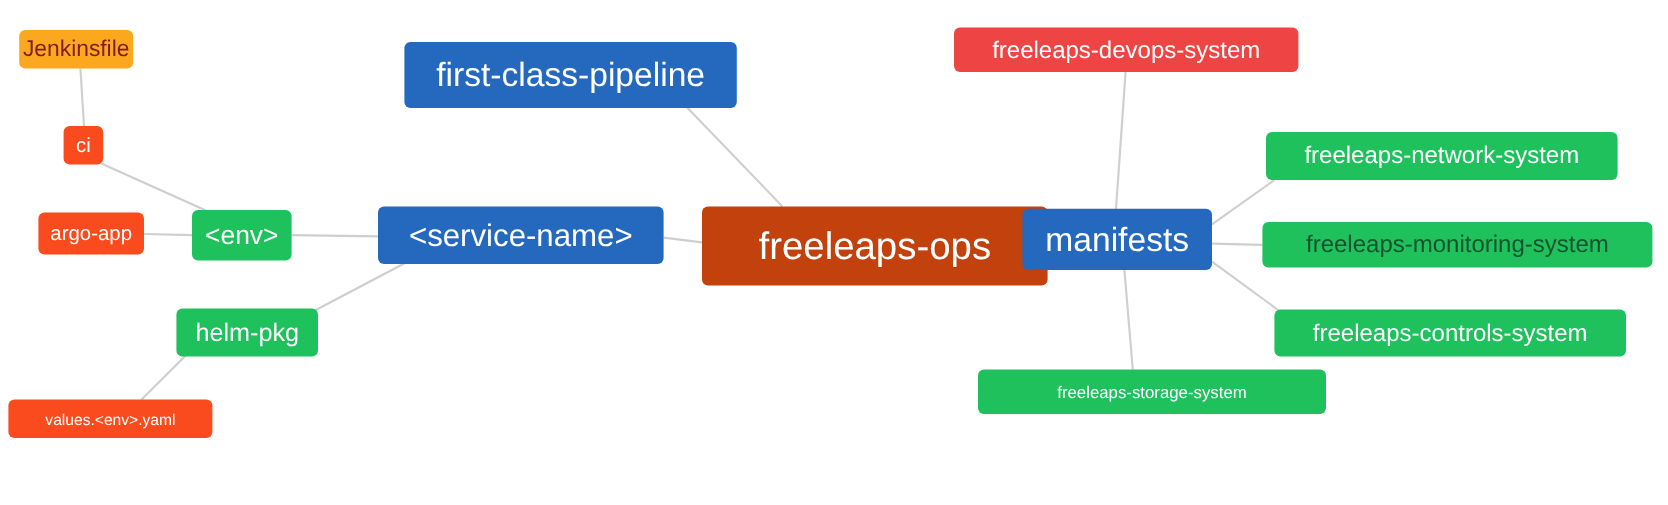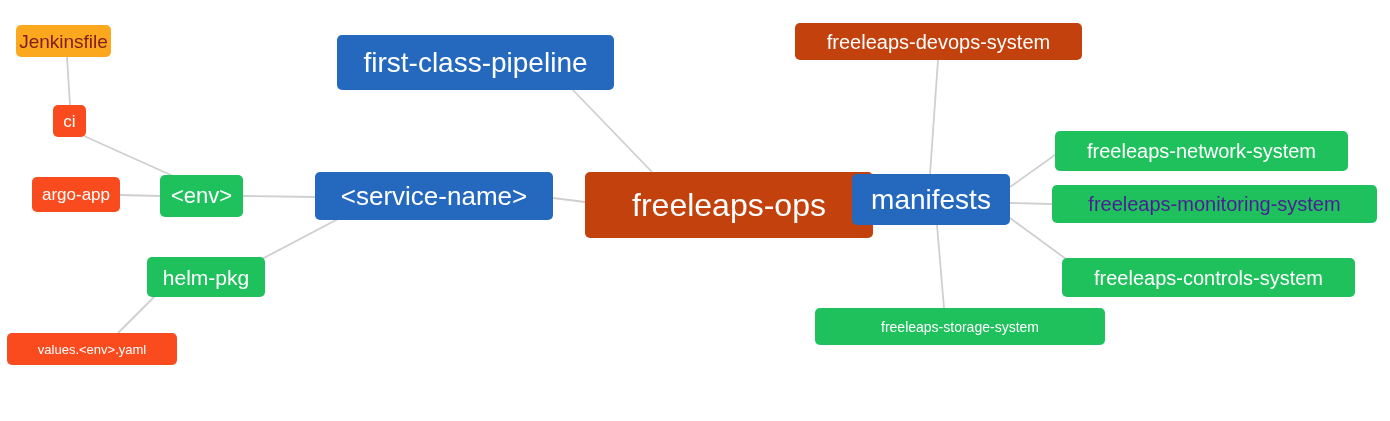--- a/index.html
+++ b/index.html
@@ -60,19 +60,19 @@
       <div class="node" style="left: 16px; top: 25px; width: 95px; height: 32px; background: rgb(251, 168, 31); font-size: 19px; color: #7f1d1d;">Jenkinsfile</div>
       <div class="node" style="left: 53px; top: 105px; width: 33px; height: 32px; background: rgb(250, 75, 30); font-size: 17px; color: rgb(255, 255, 255);">ci</div>
       <div class="node" style="left: 32px; top: 177px; width: 88px; height: 35px; background: rgb(250, 75, 30); font-size: 17px; color: rgb(255, 255, 255);">argo-app</div>
       <div class="node" style="left: 160px; top: 175px; width: 83px; height: 42px; background: rgb(31, 193, 92); font-size: 22px; color: rgb(255, 255, 255);">&lt;env&gt;</div>
       <div class="node" style="left: 147px; top: 257px; width: 118px; height: 40px; background: rgb(31, 193, 92); font-size: 21px; color: rgb(255, 255, 255);">helm-pkg</div>
       <div class="node" style="left: 7px; top: 333px; width: 170px; height: 32px; background: rgb(250, 75, 30); font-size: 13px; color: rgb(255, 255, 255);">values.&lt;env&gt;.yaml</div>
       <div class="node" style="left: 315px; top: 35px; width: 277px; height: 55px; background: rgb(37, 105, 190); font-size: 28px; color: rgb(255, 255, 255); margin-left: 22px;">first-class-pipeline</div>
       <div class="node" style="left: 315px; top: 172px; width: 238px; height: 48px; background: rgb(37, 105, 190); font-size: 26px; color: rgb(255, 255, 255);">&lt;service-name&gt;</div>
       <div class="node" style="left: 585px; top: 172px; width: 288px; height: 66px; background: #c2410c; font-size: 32px; color: rgb(255, 255, 255);">freeleaps-ops</div>
       <div class="node" style="left: 852px; top: 174px; width: 158px; height: 51px; background: rgb(37, 105, 190); font-size: 28px; color: rgb(255, 255, 255);">manifests</div>
-      <div class="node" style="left: 795px; top: 23px; width: 287px; height: 37px; background: #c2410c; font-size: 20px; color: rgb(255, 255, 255);">freeleaps-devops-system</div>
-      <div class="node" style="left: 1055px; top: 110px; width: 293px; height: 40px; background: rgb(31, 193, 92); font-size: 20px; color: rgb(255, 255, 255); margin-top: 21px;">freeleaps-network-system</div>
-      <div class="node" style="left: 1052px; top: 185px; width: 325px; height: 38px; background: rgb(31, 193, 92); font-size: 20px; color: #4c1d95;">freeleaps-monitoring-system</div>
+      <div class="node" style="left: 795px; top: 23px; width: 287px; height: 37px; background: #ef4444; font-size: 20px; color: rgb(255, 255, 255);">freeleaps-devops-system</div>
+      <div class="node" style="left: 1055px; top: 110px; width: 293px; height: 40px; background: rgb(31, 193, 92); font-size: 20px; color: rgb(255, 255, 255);">freeleaps-network-system</div>
+      <div class="node" style="left: 1052px; top: 185px; width: 325px; height: 38px; background: rgb(31, 193, 92); font-size: 20px; color: #14532d;">freeleaps-monitoring-system</div>
       <div class="node" style="left: 1062px; top: 258px; width: 293px; height: 39px; background: rgb(31, 193, 92); font-size: 20px; color: rgb(255, 255, 255);">freeleaps-controls-system</div>
       <div class="node" style="left: 815px; top: 308px; width: 290px; height: 37px; background: rgb(31, 193, 92); font-size: 14px; color: rgb(255, 255, 255);">freeleaps-storage-system</div>
     </div>
 </div>
 
 </body></html>

